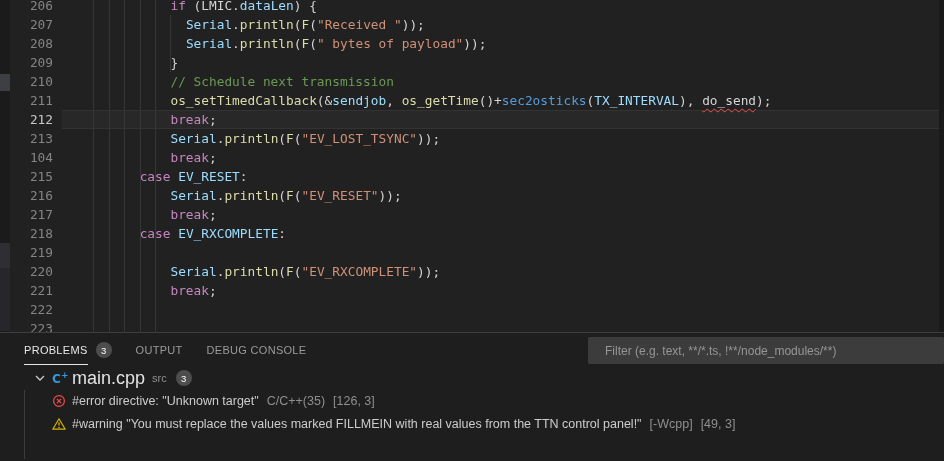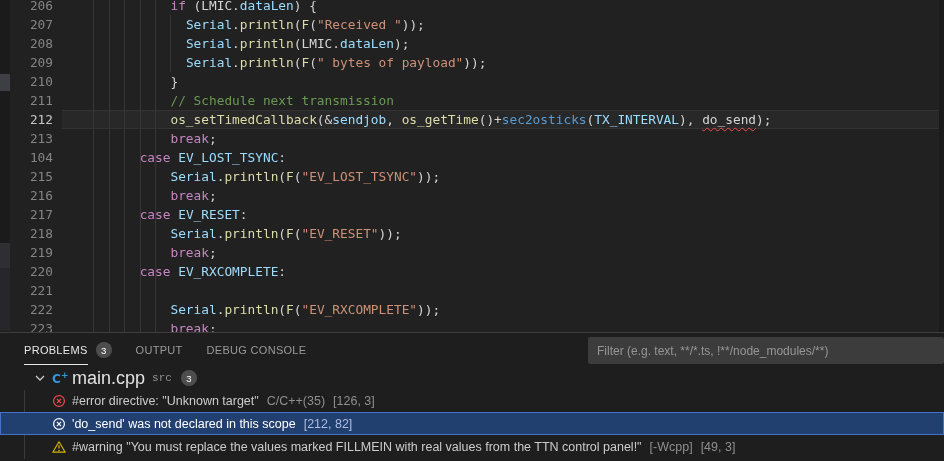--- a/index.html
+++ b/index.html
@@ -54,30 +54,30 @@
   .tab.active .tab-label { color:#e7e7e7; }
   .tab.active .tab-label::after { content:""; position:absolute; left:0; right:0; bottom:-9px; height:1px; background:#e7e7e7; }
 
   .badge { display:inline-flex; align-items:center; justify-content:center;
            min-width:16px; height:16px; padding:0 4px; border-radius:9px;
            background:#4d4d4d; color:#ffffff; font-size:9.5px; }
   .tab .badge { margin-left:8px; }
 
   .filter { position:absolute; top:4px; right:0; width:356px; height:27px;
             background:#3c3c3c; border:none; border-radius:2px; outline:none;
-            color:#f97316; font-size:12px; padding:0 9px;
+            color:#f97316; font-size:12px; padding:0 17px;
             font-family:"Liberation Sans","DejaVu Sans",sans-serif; }
   .filter::placeholder { color:#969696; }
 
   .tree { position:absolute; top:34px; left:0; right:0; }
   .file-row { display:flex; align-items:center; height:22px; padding-left:34px; }
   .twistie { display:inline-flex; width:14px; margin-right:3px; }
   .cppicon { display:inline-flex; width:17px; margin-right:4px; }
   .fname { font-size:18px; color:#e2e2e2; }
-  .fdir  { font-size:11px; color:#8f8f8f; margin-left:7px;font-family:Liberation Mono, monospace; }
+  .fdir  { font-size:11px; color:#8f8f8f; margin-left:7px; }
   .file-row .badge { margin-left:9px; }
 
   .tree-guide { position:absolute; left:24px; top:23px; width:1px; height:69px; background:#3c3c3c; }
 
   .prows { position:relative; }
   .prow { display:flex; align-items:center; height:23px; padding-left:52px; font-size:12.5px; }
   .prow.selected { background:#22406f; outline:1px solid #4372c9; outline-offset:-1px; }
   .picon { display:inline-flex; width:14px; height:14px; flex:none; }
   .picon.error   { color:#f14c4c; }
   .picon.warning { color:#d5b106; }
@@ -124,27 +124,25 @@
         <div class="ln">218</div>
         <div class="ln">219</div>
         <div class="ln">220</div>
         <div class="ln">221</div>
         <div class="ln">222</div>
         <div class="ln">223</div>
       </div>
     <div class="code">
         <div class="code-line"><span class="tk-pl">            </span><span class="tk-kw">if</span><span class="tk-pl"> (LMIC.</span><span class="tk-var">dataLen</span><span class="tk-pl">) {</span></div>
         <div class="code-line"><span class="tk-pl">              </span><span class="tk-var">Serial</span><span class="tk-pl">.</span><span class="tk-fn">println</span><span class="tk-pl">(</span><span class="tk-fn">F</span><span class="tk-pl">(</span><span class="tk-str">"Received "</span><span class="tk-pl">));</span></div>
-        <div class="code-line"><span class="tk-pl">              </span><span class="tk-var">Serial</span><span class="tk-pl">.</span><span class="tk-fn">println</span><span class="tk-pl">(LMIC.</span><span class="tk-var">dataLen</span><span class="tk-pl">);</span></div>
         <div class="code-line"><span class="tk-pl">              </span><span class="tk-var">Serial</span><span class="tk-pl">.</span><span class="tk-fn">println</span><span class="tk-pl">(</span><span class="tk-fn">F</span><span class="tk-pl">(</span><span class="tk-str">" bytes of payload"</span><span class="tk-pl">));</span></div>
         <div class="code-line"><span class="tk-pl">            }</span></div>
         <div class="code-line"><span class="tk-pl">            </span><span class="tk-com">// Schedule next transmission</span></div>
         <div class="code-line"><span class="tk-pl">            </span><span class="tk-fn">os_setTimedCallback</span><span class="tk-pl">(&amp;</span><span class="tk-var">sendjob</span><span class="tk-pl">, </span><span class="tk-fn">os_getTime</span><span class="tk-pl">()+</span><span class="tk-mac">sec2osticks</span><span class="tk-pl">(</span><span class="tk-var">TX_INTERVAL</span><span class="tk-pl">), </span><span class="tk-err">do_send</span><span class="tk-pl">);</span></div>
         <div class="code-line"><span class="tk-pl">            </span><span class="tk-kw">break</span><span class="tk-pl">;</span></div>
-        <div class="code-line"><span class="tk-pl">        </span><span class="tk-kw">case</span><span class="tk-pl"> </span><span class="tk-var">EV_LOST_TSYNC</span><span class="tk-pl">:</span></div>
         <div class="code-line"><span class="tk-pl">            </span><span class="tk-var">Serial</span><span class="tk-pl">.</span><span class="tk-fn">println</span><span class="tk-pl">(</span><span class="tk-fn">F</span><span class="tk-pl">(</span><span class="tk-str">"EV_LOST_TSYNC"</span><span class="tk-pl">));</span></div>
         <div class="code-line"><span class="tk-pl">            </span><span class="tk-kw">break</span><span class="tk-pl">;</span></div>
         <div class="code-line"><span class="tk-pl">        </span><span class="tk-kw">case</span><span class="tk-pl"> </span><span class="tk-var">EV_RESET</span><span class="tk-pl">:</span></div>
         <div class="code-line"><span class="tk-pl">            </span><span class="tk-var">Serial</span><span class="tk-pl">.</span><span class="tk-fn">println</span><span class="tk-pl">(</span><span class="tk-fn">F</span><span class="tk-pl">(</span><span class="tk-str">"EV_RESET"</span><span class="tk-pl">));</span></div>
         <div class="code-line"><span class="tk-pl">            </span><span class="tk-kw">break</span><span class="tk-pl">;</span></div>
         <div class="code-line"><span class="tk-pl">        </span><span class="tk-kw">case</span><span class="tk-pl"> </span><span class="tk-var">EV_RXCOMPLETE</span><span class="tk-pl">:</span></div>
         <div class="code-line"><span class="tk-pl">            </span></div>
         <div class="code-line"><span class="tk-pl">            </span><span class="tk-var">Serial</span><span class="tk-pl">.</span><span class="tk-fn">println</span><span class="tk-pl">(</span><span class="tk-fn">F</span><span class="tk-pl">(</span><span class="tk-str">"EV_RXCOMPLETE"</span><span class="tk-pl">));</span></div>
         <div class="code-line"><span class="tk-pl">            </span><span class="tk-kw">break</span><span class="tk-pl">;</span></div>
       </div>
@@ -191,30 +189,20 @@
             <span class="picon error">
               <svg width="14" height="14" viewBox="0 0 14 14">
                 <circle cx="7" cy="7" r="5.4" fill="none" stroke="currentColor" stroke-width="1.2"></circle>
                 <path d="M4.9 4.9 L9.1 9.1 M9.1 4.9 L4.9 9.1" stroke="currentColor" stroke-width="1.2"></path>
               </svg>
             </span>
             <span class="pmsg">#error directive: "Unknown target"</span>
             <span class="psrc">C/C++(35)</span>
             <span class="ppos">[126, 3]</span>
           </div>
-          <div class="prow selected">
-            <span class="picon error">
-              <svg width="14" height="14" viewBox="0 0 14 14">
-                <circle cx="7" cy="7" r="5.4" fill="none" stroke="currentColor" stroke-width="1.2"></circle>
-                <path d="M4.9 4.9 L9.1 9.1 M9.1 4.9 L4.9 9.1" stroke="currentColor" stroke-width="1.2"></path>
-              </svg>
-            </span>
-            <span class="pmsg">'do_send' was not declared in this scope</span>
-            <span class="ppos">[212, 82]</span>
-          </div>
           <div class="prow">
             <span class="picon warning">
               <svg width="14" height="14" viewBox="0 0 14 14">
                 <path d="M7 1.8 L13.2 12.2 H0.8 Z" fill="none" stroke="currentColor" stroke-width="1.2" stroke-linejoin="round"></path>
                 <path d="M7 5.2 V8.6" stroke="currentColor" stroke-width="1.3"></path>
                 <circle cx="7" cy="10.6" r="0.8" fill="currentColor"></circle>
               </svg>
             </span>
             <span class="pmsg">#warning "You must replace the values marked FILLMEIN with real values from the TTN control panel!"</span>
             <span class="psrc">[-Wcpp]</span>

